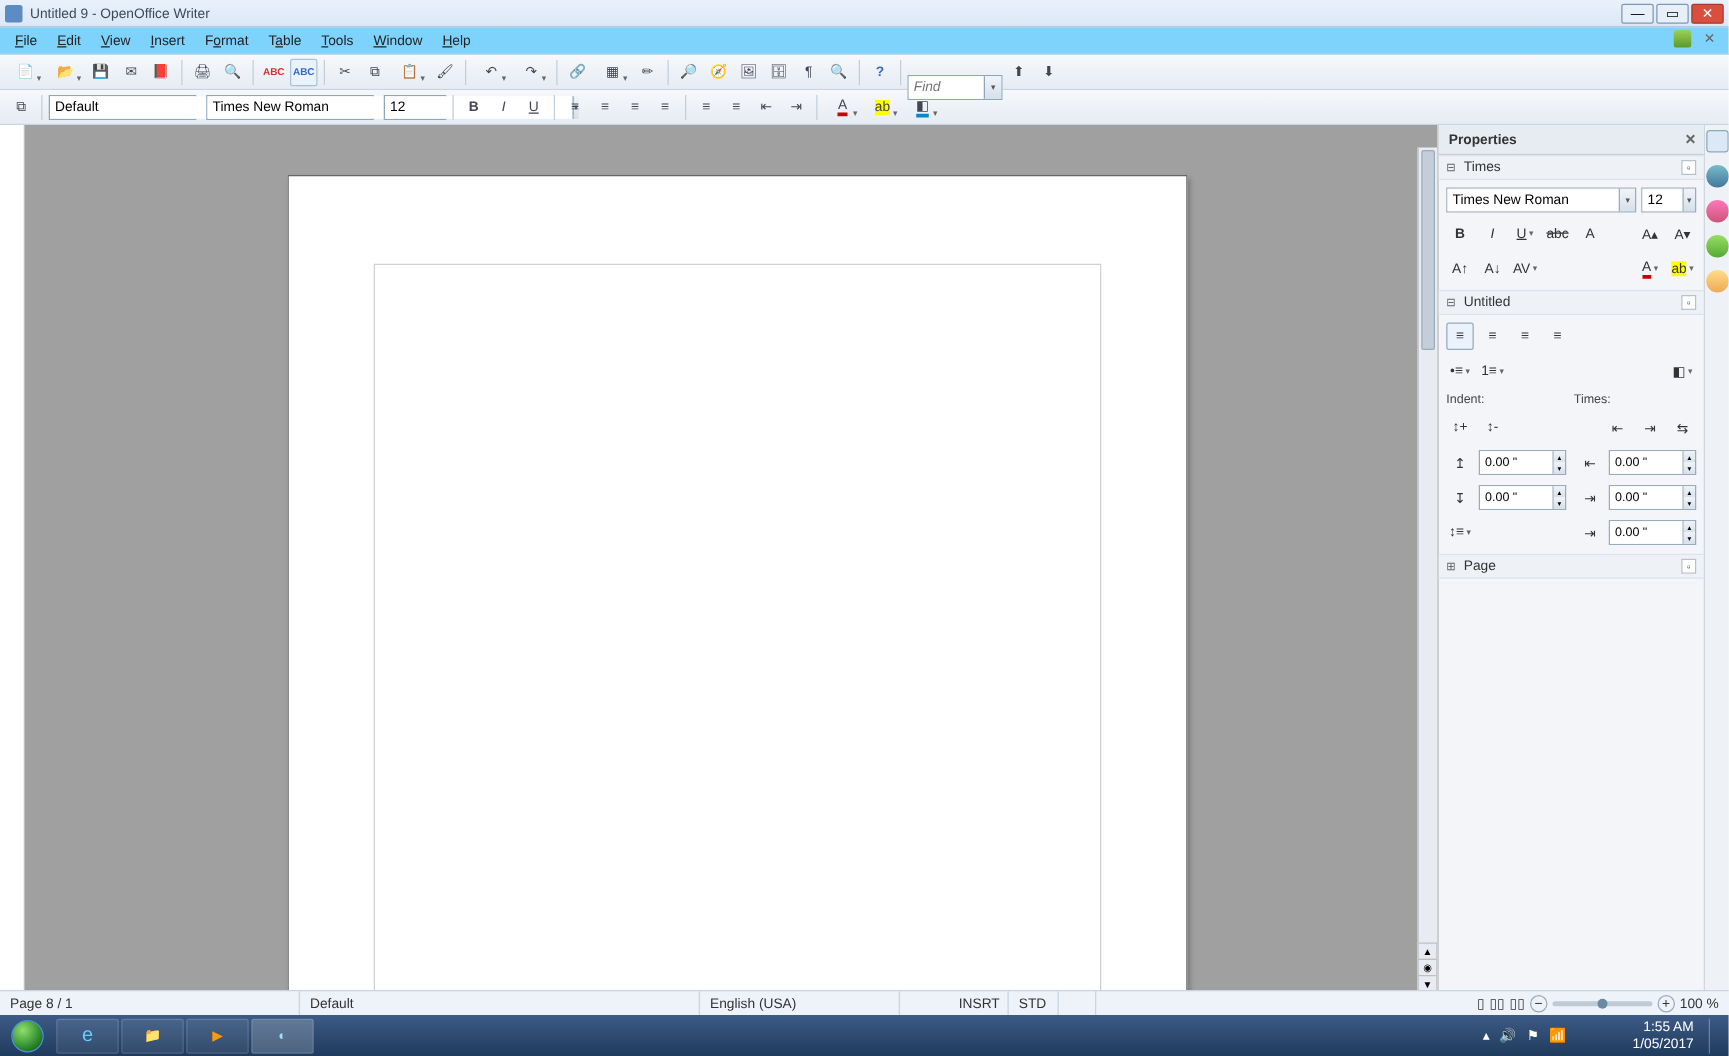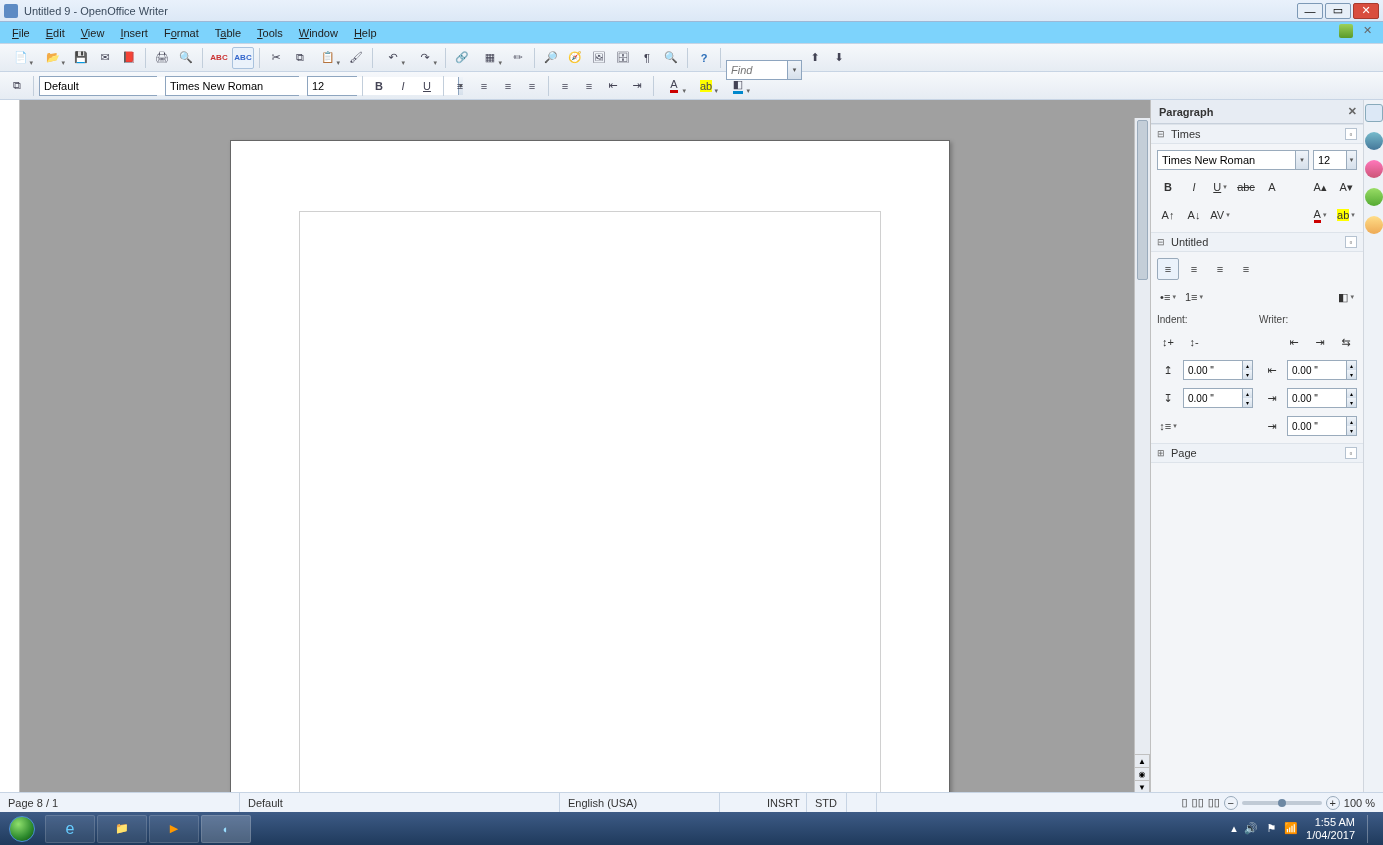--- a/index.html
+++ b/index.html
@@ -78,21 +78,21 @@
 .status .zoom-group { margin-left:auto; display:flex; align-items:center; gap:4px; padding:0 8px;}
 .status .slider { width:80px;height:4px;background:#c0cad5;position:relative;border-radius:2px;}
 .status .slider .knob{width:8px;height:8px;background:#6d88a3;border-radius:50%;position:absolute;left:36px;top:-2px;}
 
 
 .taskbar { position:absolute; left:0; right:0; bottom:0; height:33px; background: linear-gradient(#3d5b86,#1f3a5c); display:flex; align-items:center;}
 .taskbar .start { width:44px;height:33px; display:flex;align-items:center;justify-content:center;}
 .taskbar .start .orb{width:26px;height:26px;border-radius:50%;background:radial-gradient(circle at 35% 30%, #8fe06d, #2e8b2e 60%, #0a4a0a);border:1px solid #4a90d6;}
 .taskbar .titem { width:50px; height:28px; margin:0 1px; background:rgba(255,255,255,0.08); border:1px solid rgba(255,255,255,0.15); border-radius:2px; display:flex;align-items:center;justify-content:center;cursor:pointer;}
 .taskbar .tray { margin-left:auto; display:flex; align-items:center; color:#fff; gap:8px; padding:0 8px;}
-.taskbar .clock { text-align:right; line-height:1.1; font-size:10px;}
+.taskbar .clock { text-align:right; line-height:1.1; font-size:10px;margin-left:45px;}
 </style>
 </head>
 <body>
 
 <div class="titlebar">
   <div class="app-icon"></div>
   <div class="title">Untitled 9 - OpenOffice Writer</div>
   <div class="spacer"></div>
   <div class="winbtn">—</div>
   <div class="winbtn">▭</div>
@@ -233,21 +233,21 @@
     </div>
     <div class="hscroll-doc">
         <div class="thumb"></div>
       </div>
   </div>
 </div>
 
 <div class="sidebar">
   <div class="sidebar-main">
     <div class="panel-title">
-      <span>Paragraph</span>
+      <span>Properties</span>
       <span class="x">✕</span>
     </div>
 
     <div class="section-head">
       <span class="toggle">⊟</span>
       <span>Times</span>
       <span class="more">▫</span>
     </div>
     <div class="section-body">
       <div class="prop-row">
@@ -305,21 +305,21 @@
         <div class="pbtn">≡</div>
       </div>
       <div class="prop-row">
         <div class="pbtn drop">•≡</div>
         <div class="pbtn drop">1≡</div>
         <div style="flex:1;"></div>
         <div class="pbtn drop">◧</div>
       </div>
       <div class="prop-row">
         <div class="label-sm" style="flex:1;">Indent:</div>
-        <div class="label-sm" style="flex:1;">Writer:</div>
+        <div class="label-sm" style="flex:1;">Times:</div>
       </div>
       <div class="prop-row">
         <div class="pbtn">↕+</div>
         <div class="pbtn">↕-</div>
         <div style="flex:1;"></div>
         <div class="pbtn">⇤</div>
         <div class="pbtn">⇥</div>
         <div class="pbtn">⇆</div>
       </div>
       <div class="prop-row">
@@ -425,17 +425,17 @@
   <div class="titem" style="background:rgba(255,255,255,0.2);">
       <span style="color:#9df;">◐</span>
     </div>
   <div class="tray">
     <span>▴</span>
     <span>🔊</span>
     <span>⚑</span>
     <span>📶</span>
     <div class="clock">
       <div>1:55 AM</div>
-      <div>1/04/2017</div>
+      <div>1/05/2017</div>
     </div>
     <div style="width:8px;height:28px;border-left:1px solid rgba(255,255,255,0.3);margin-left:4px;"></div>
   </div>
 </div>
 
 </body></html>

